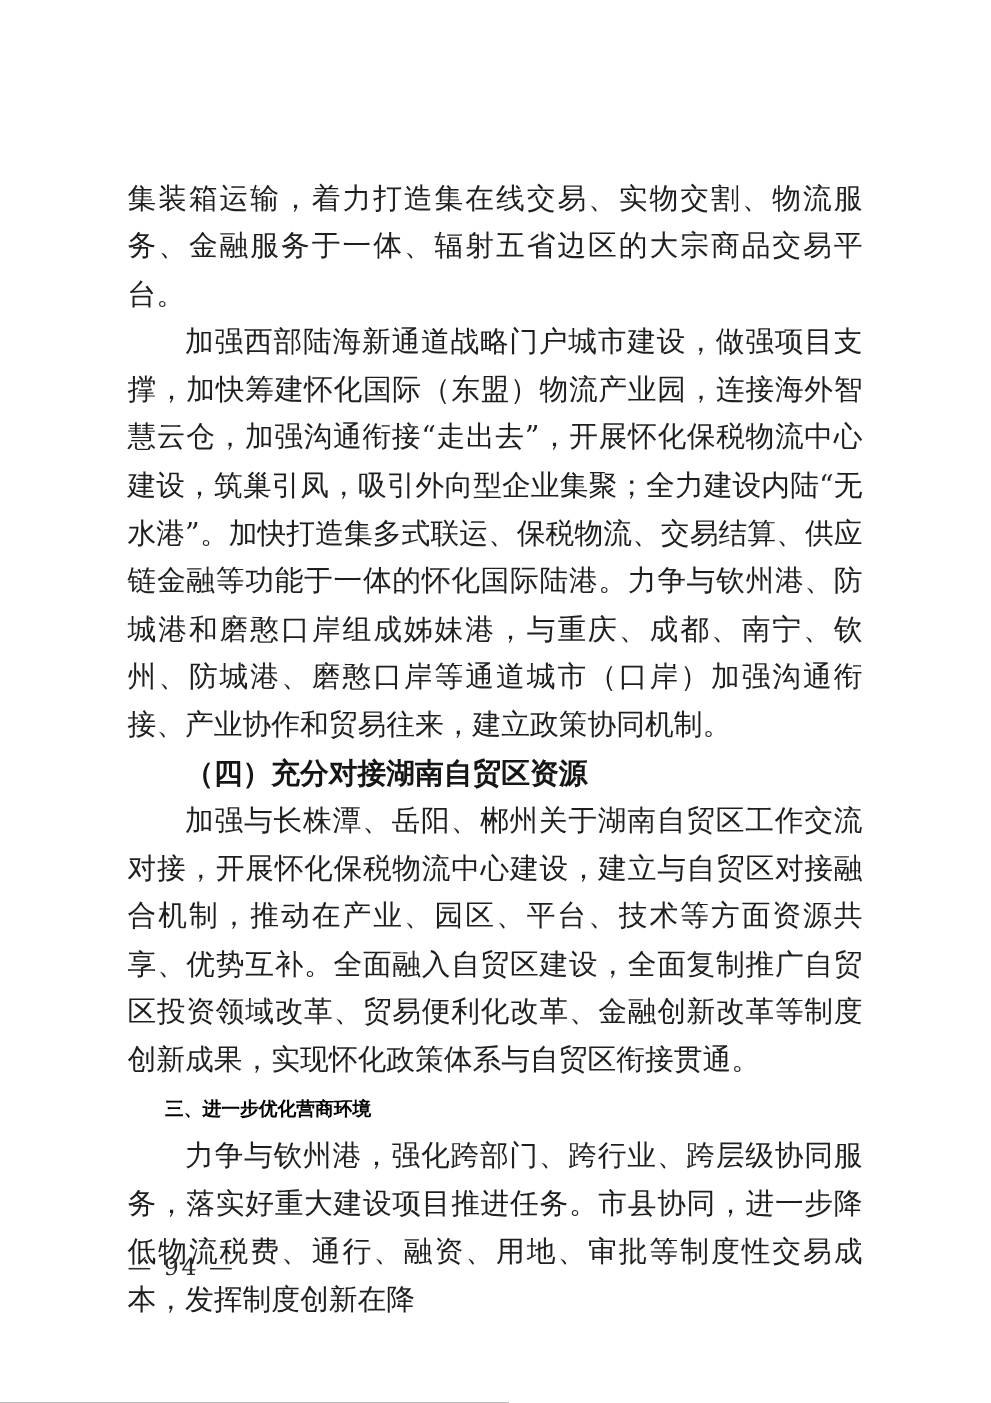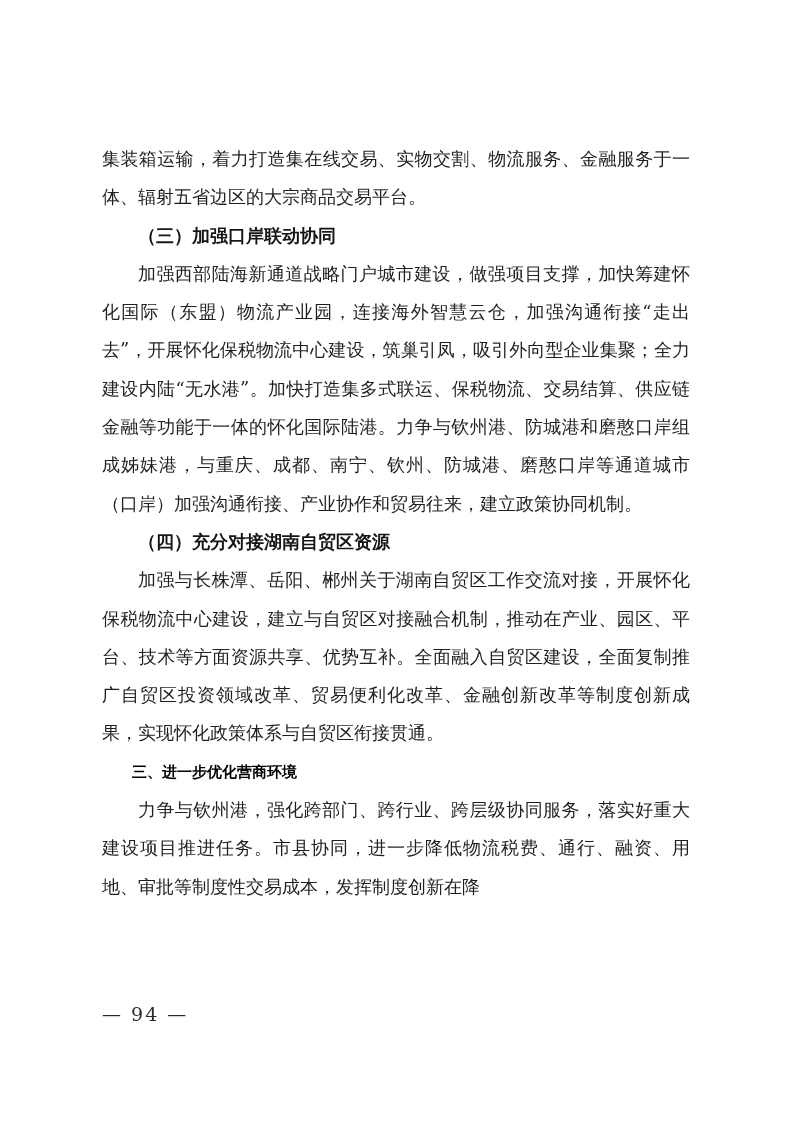--- a/index.html
+++ b/index.html
@@ -17,21 +17,21 @@
     font-family: "DejaVu Serif", "Liberation Serif", serif;
   }
   .content {
     position: absolute;
     left: 102px;
     top: 140px;
     width: 588px;
   }
   .para {
     margin: 0;
-    font-size: 18px;
+    font-size: 23px;
     line-height: 38.3px;
     text-align: justify;
     color: #1f1f1f;
     letter-spacing: 0;
     font-family: "DejaVu Serif", "Liberation Serif", serif;
   }
   .indent {
     text-indent: 2em;
   }
   .h-kaiti {
@@ -54,21 +54,20 @@
     font-family: "DejaVu Serif", "Liberation Serif", serif;
     letter-spacing: 2px;
   }
 </style>
 </head>
 <body>
 
 <div class="page">
   <div class="content">
     <p class="para">集装箱运输，着力打造集在线交易、实物交割、物流服务、金融服务于一体、辐射五省边区的大宗商品交易平台。</p>
-    <p class="para indent h-kaiti">（三）加强口岸联动协同</p>
     <p class="para indent">加强西部陆海新通道战略门户城市建设，做强项目支撑，加快筹建怀化国际（东盟）物流产业园，连接海外智慧云仓，加强沟通衔接“走出去”，开展怀化保税物流中心建设，筑巢引凤，吸引外向型企业集聚；全力建设内陆“无水港”。加快打造集多式联运、保税物流、交易结算、供应链金融等功能于一体的怀化国际陆港。力争与钦州港、防城港和磨憨口岸组成姊妹港，与重庆、成都、南宁、钦州、防城港、磨憨口岸等通道城市（口岸）加强沟通衔接、产业协作和贸易往来，建立政策协同机制。</p>
     <p class="para indent h-kaiti">（四）充分对接湖南自贸区资源</p>
     <p class="para indent">加强与长株潭、岳阳、郴州关于湖南自贸区工作交流对接，开展怀化保税物流中心建设，建立与自贸区对接融合机制，推动在产业、园区、平台、技术等方面资源共享、优势互补。全面融入自贸区建设，全面复制推广自贸区投资领域改革、贸易便利化改革、金融创新改革等制度创新成果，实现怀化政策体系与自贸区衔接贯通。</p>
     <p class="para indent h-bold">三、进一步优化营商环境</p>
     <p class="para indent">力争与钦州港，强化跨部门、跨行业、跨层级协同服务，落实好重大建设项目推进任务。市县协同，进一步降低物流税费、通行、融资、用地、审批等制度性交易成本，发挥制度创新在降</p>
   </div>
   <div class="footer">— 94 —</div>
 </div>
 
 </body></html>

